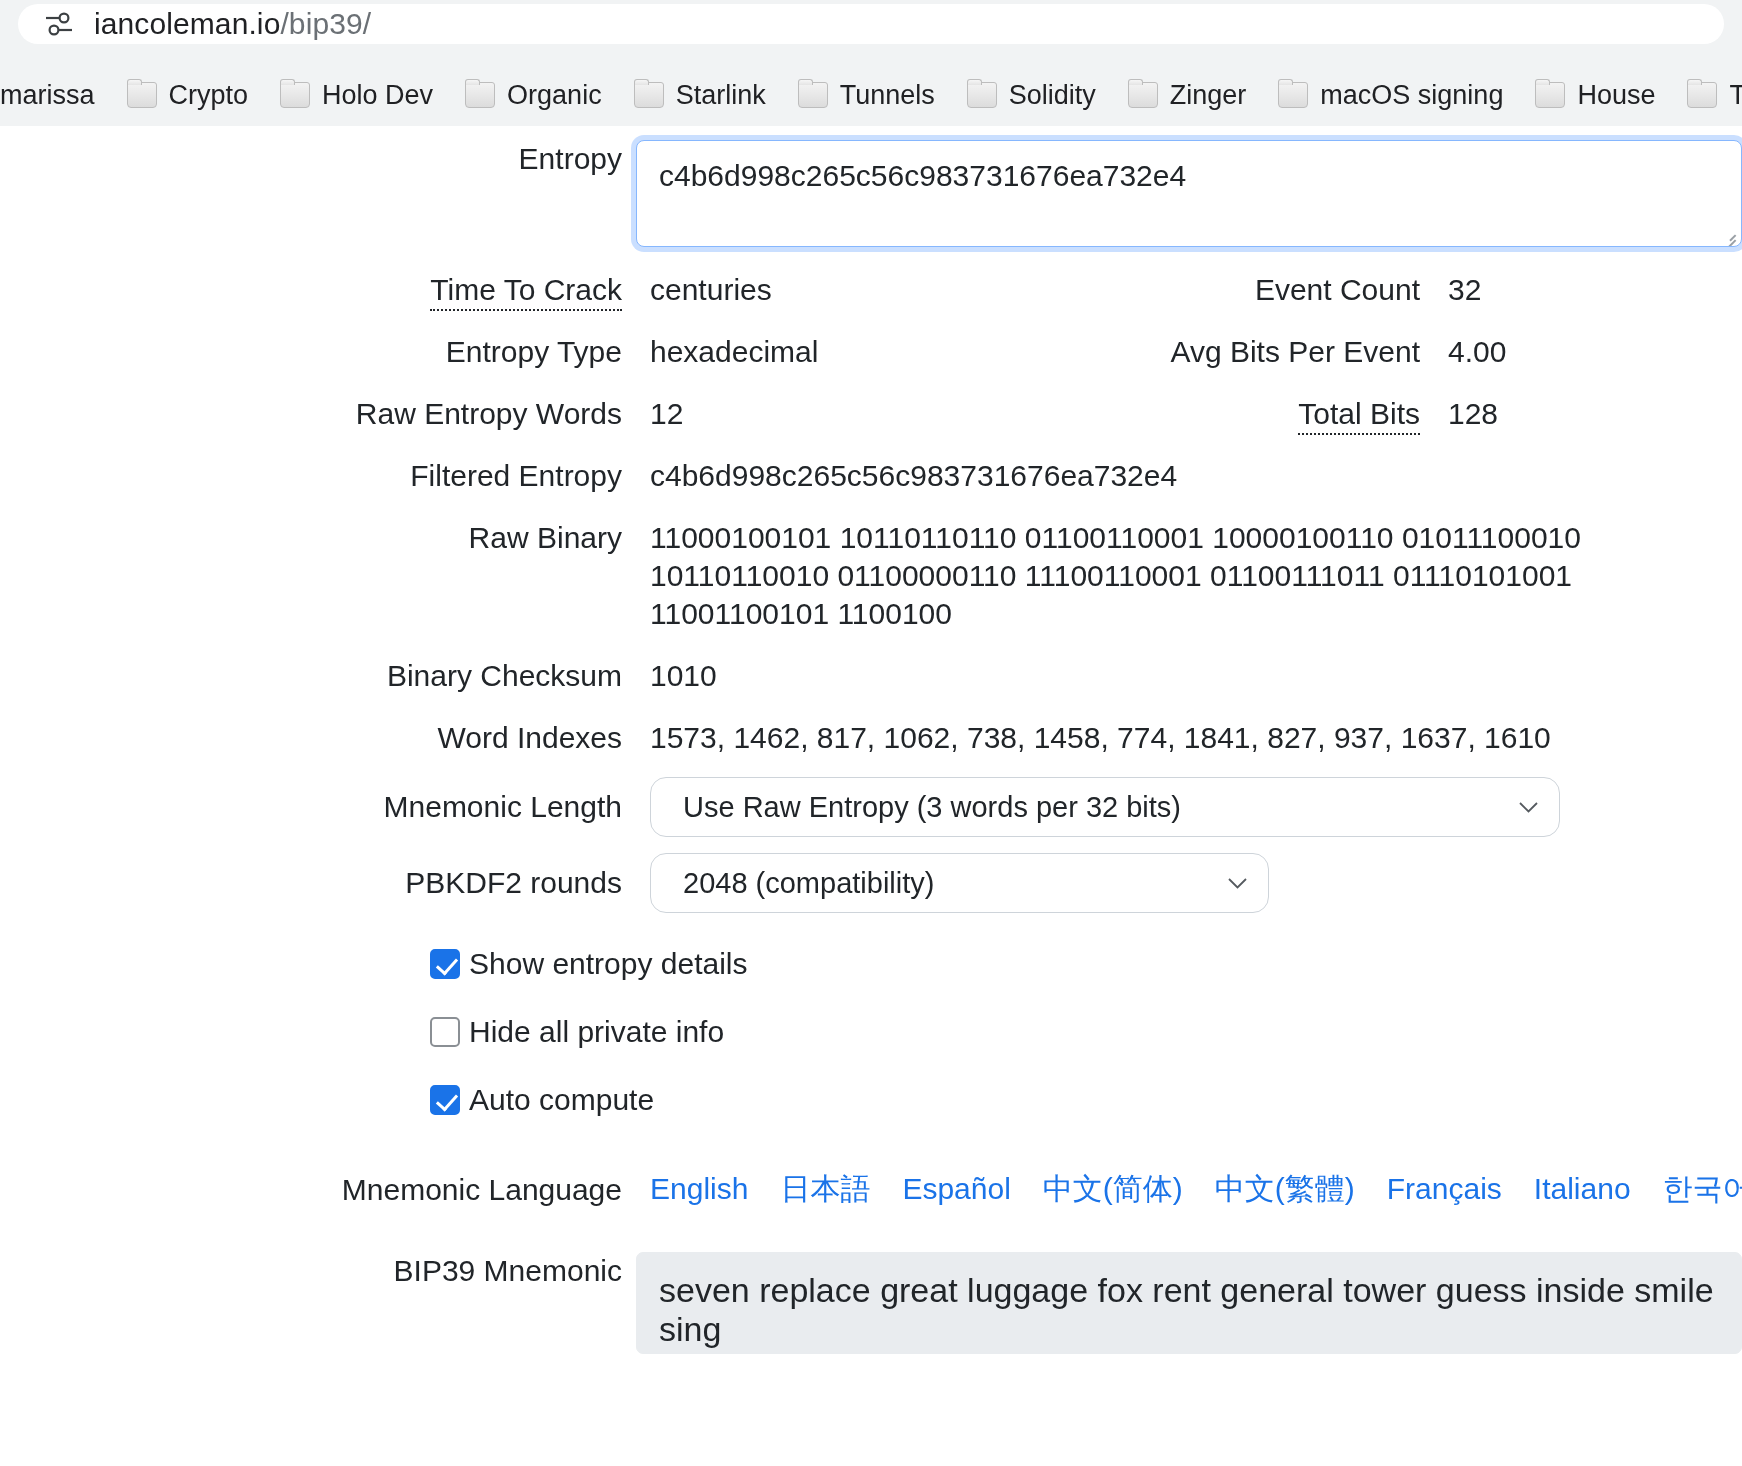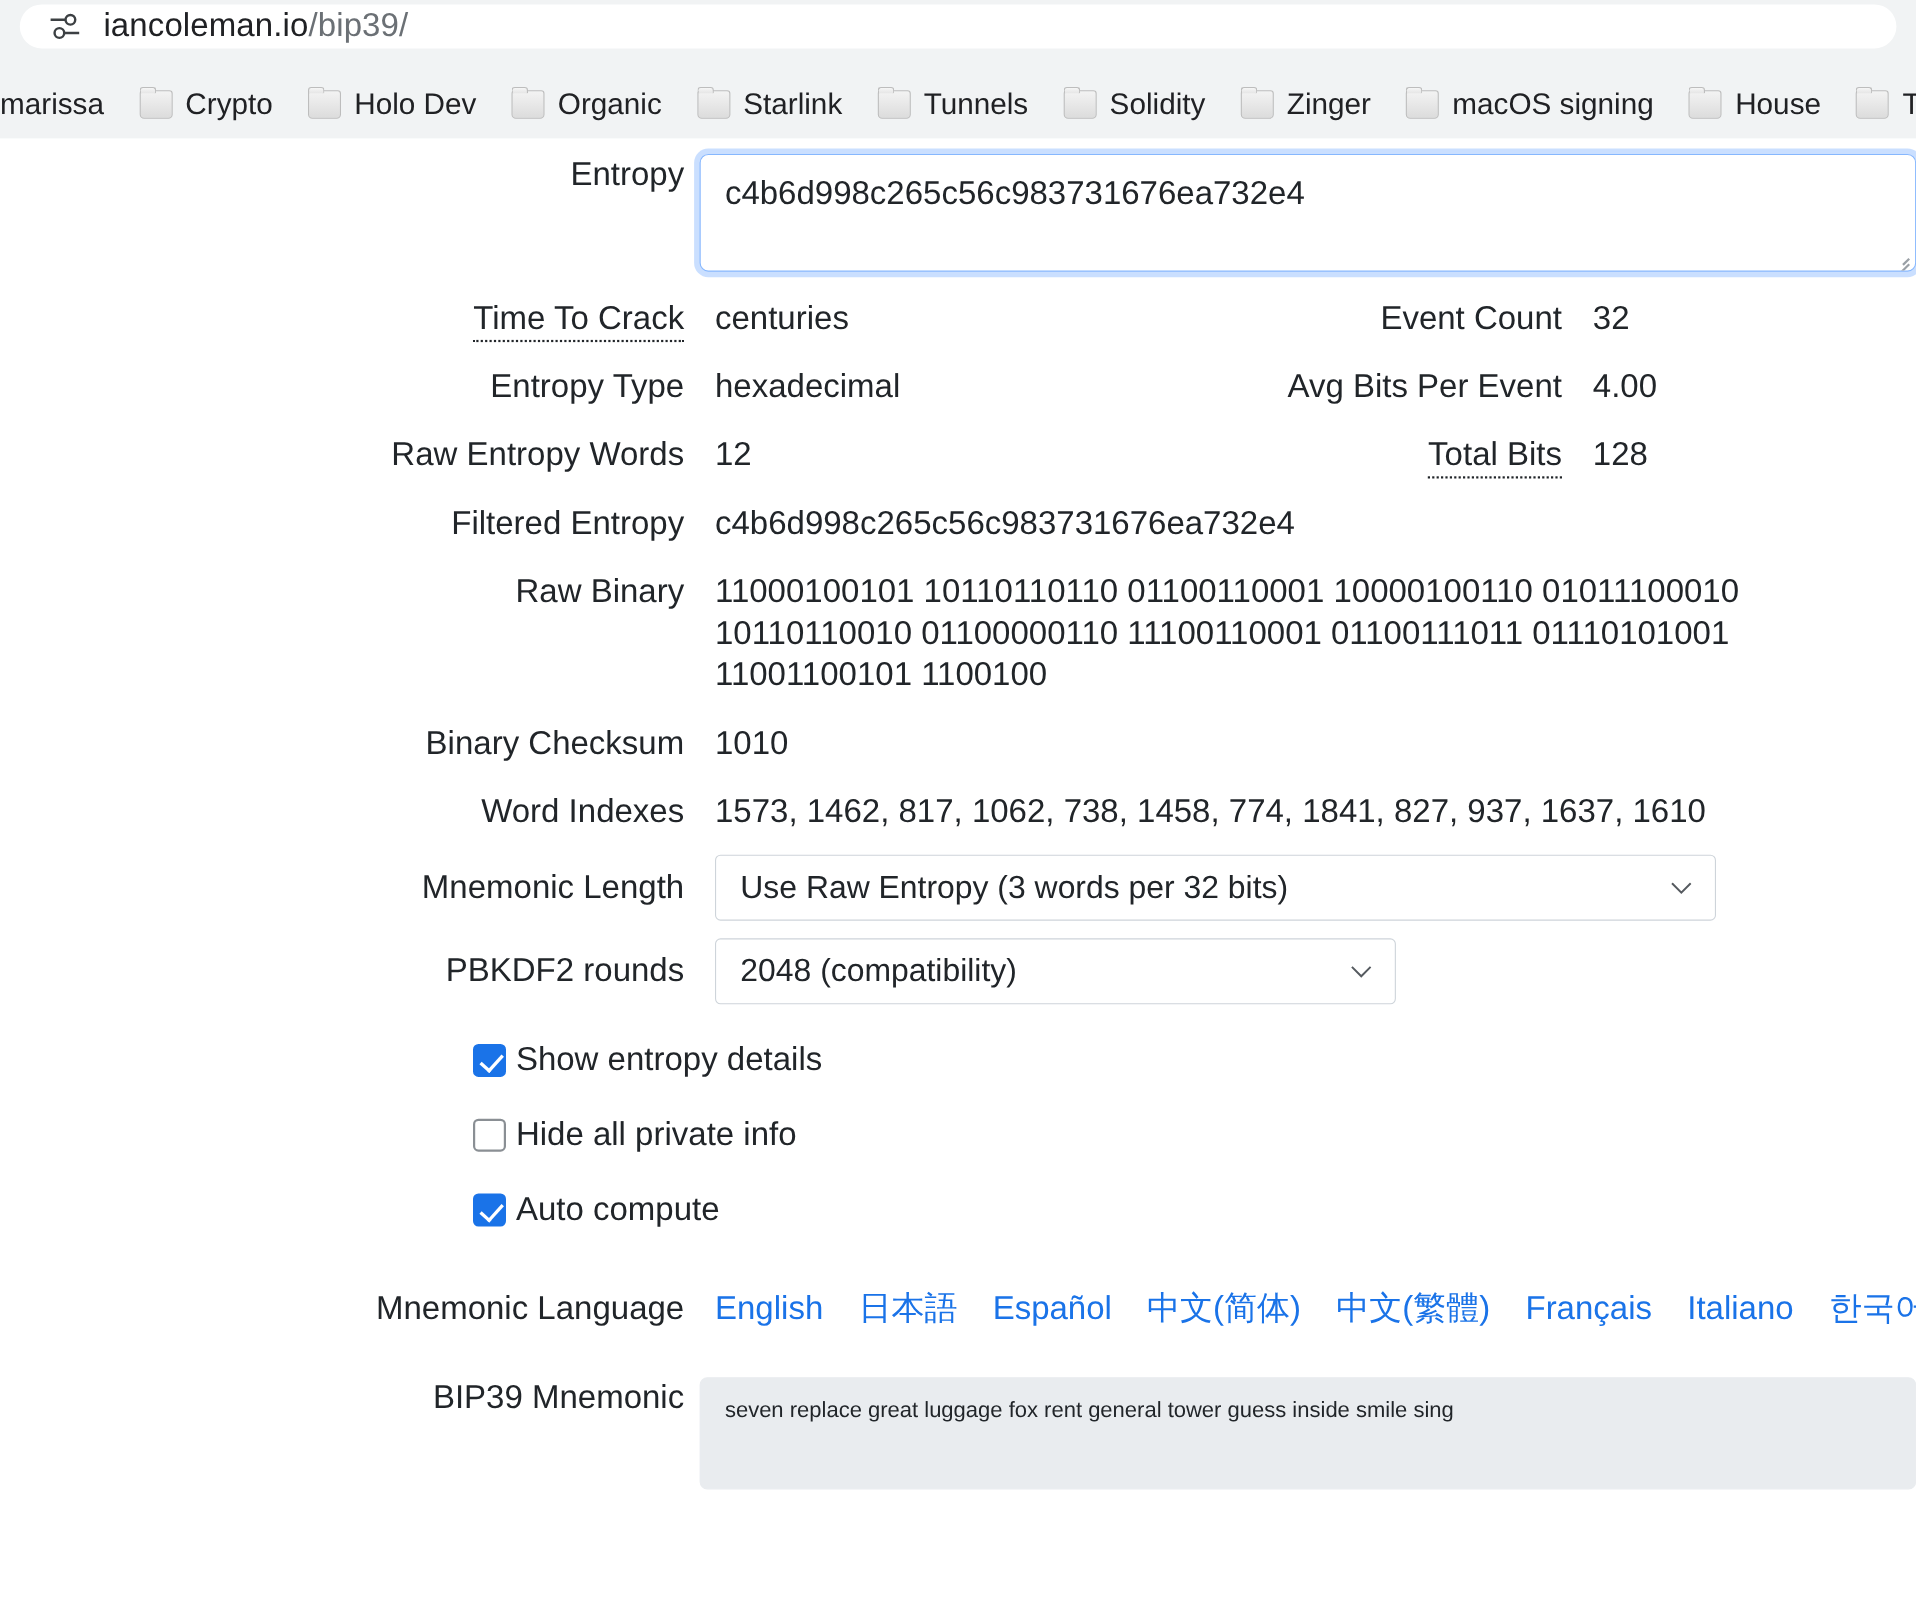--- a/index.html
+++ b/index.html
@@ -94,22 +94,22 @@
   .wide { margin-top:24px; }
   .wide .val { max-width:1010px; }
   .mono-wrap { white-space:pre-line; }
 
   
   select.sel {
     -webkit-appearance:none; appearance:none;
     font-family:"Liberation Sans", sans-serif;
     font-size:29px; color:#212529;
     background:#fff;
-    border:1px solid #ced4da; border-radius:5px;
-    padding:12px 56px 12px 22px;
+    border:1px solid #ced4da; border-radius:16px;
+    padding:12px 56px 12px 32px;
     line-height:34px;
   }
   .selwrap { position:relative; display:inline-block; }
   .selwrap .chev {
     position:absolute; right:22px; top:50%; width:19px; height:11px;
     margin-top:-5px; pointer-events:none;
   }
   #sel-mlen { width:910px; }
   #sel-pbkdf { width:619px; }
 
@@ -133,21 +133,21 @@
     color:#1a73e8; text-decoration:none; font-size:30px; margin-right:32px; white-space:nowrap;
   }
   #lang-list a.first { margin-left:0; }
 
   
   #mnem-row { margin-top:42px; }
   #mnem-box {
     margin-left:-14px;
     width:1310px; height:102px;
     background:#e9ecef; border:1px solid #e9ecef; border-radius:7px;
-    padding:18px 22px; font-size:20px; color:#212529; overflow:hidden;
+    padding:18px 22px; font-size:34px; color:#212529; overflow:hidden;
   }
 </style>
 </head>
 <body>
 
 <div id="chrome">
 
   <div id="omnibox-row">
     <span id="site-icon">
       <svg viewBox="0 0 34 34" width="34" height="34" aria-hidden="true">

